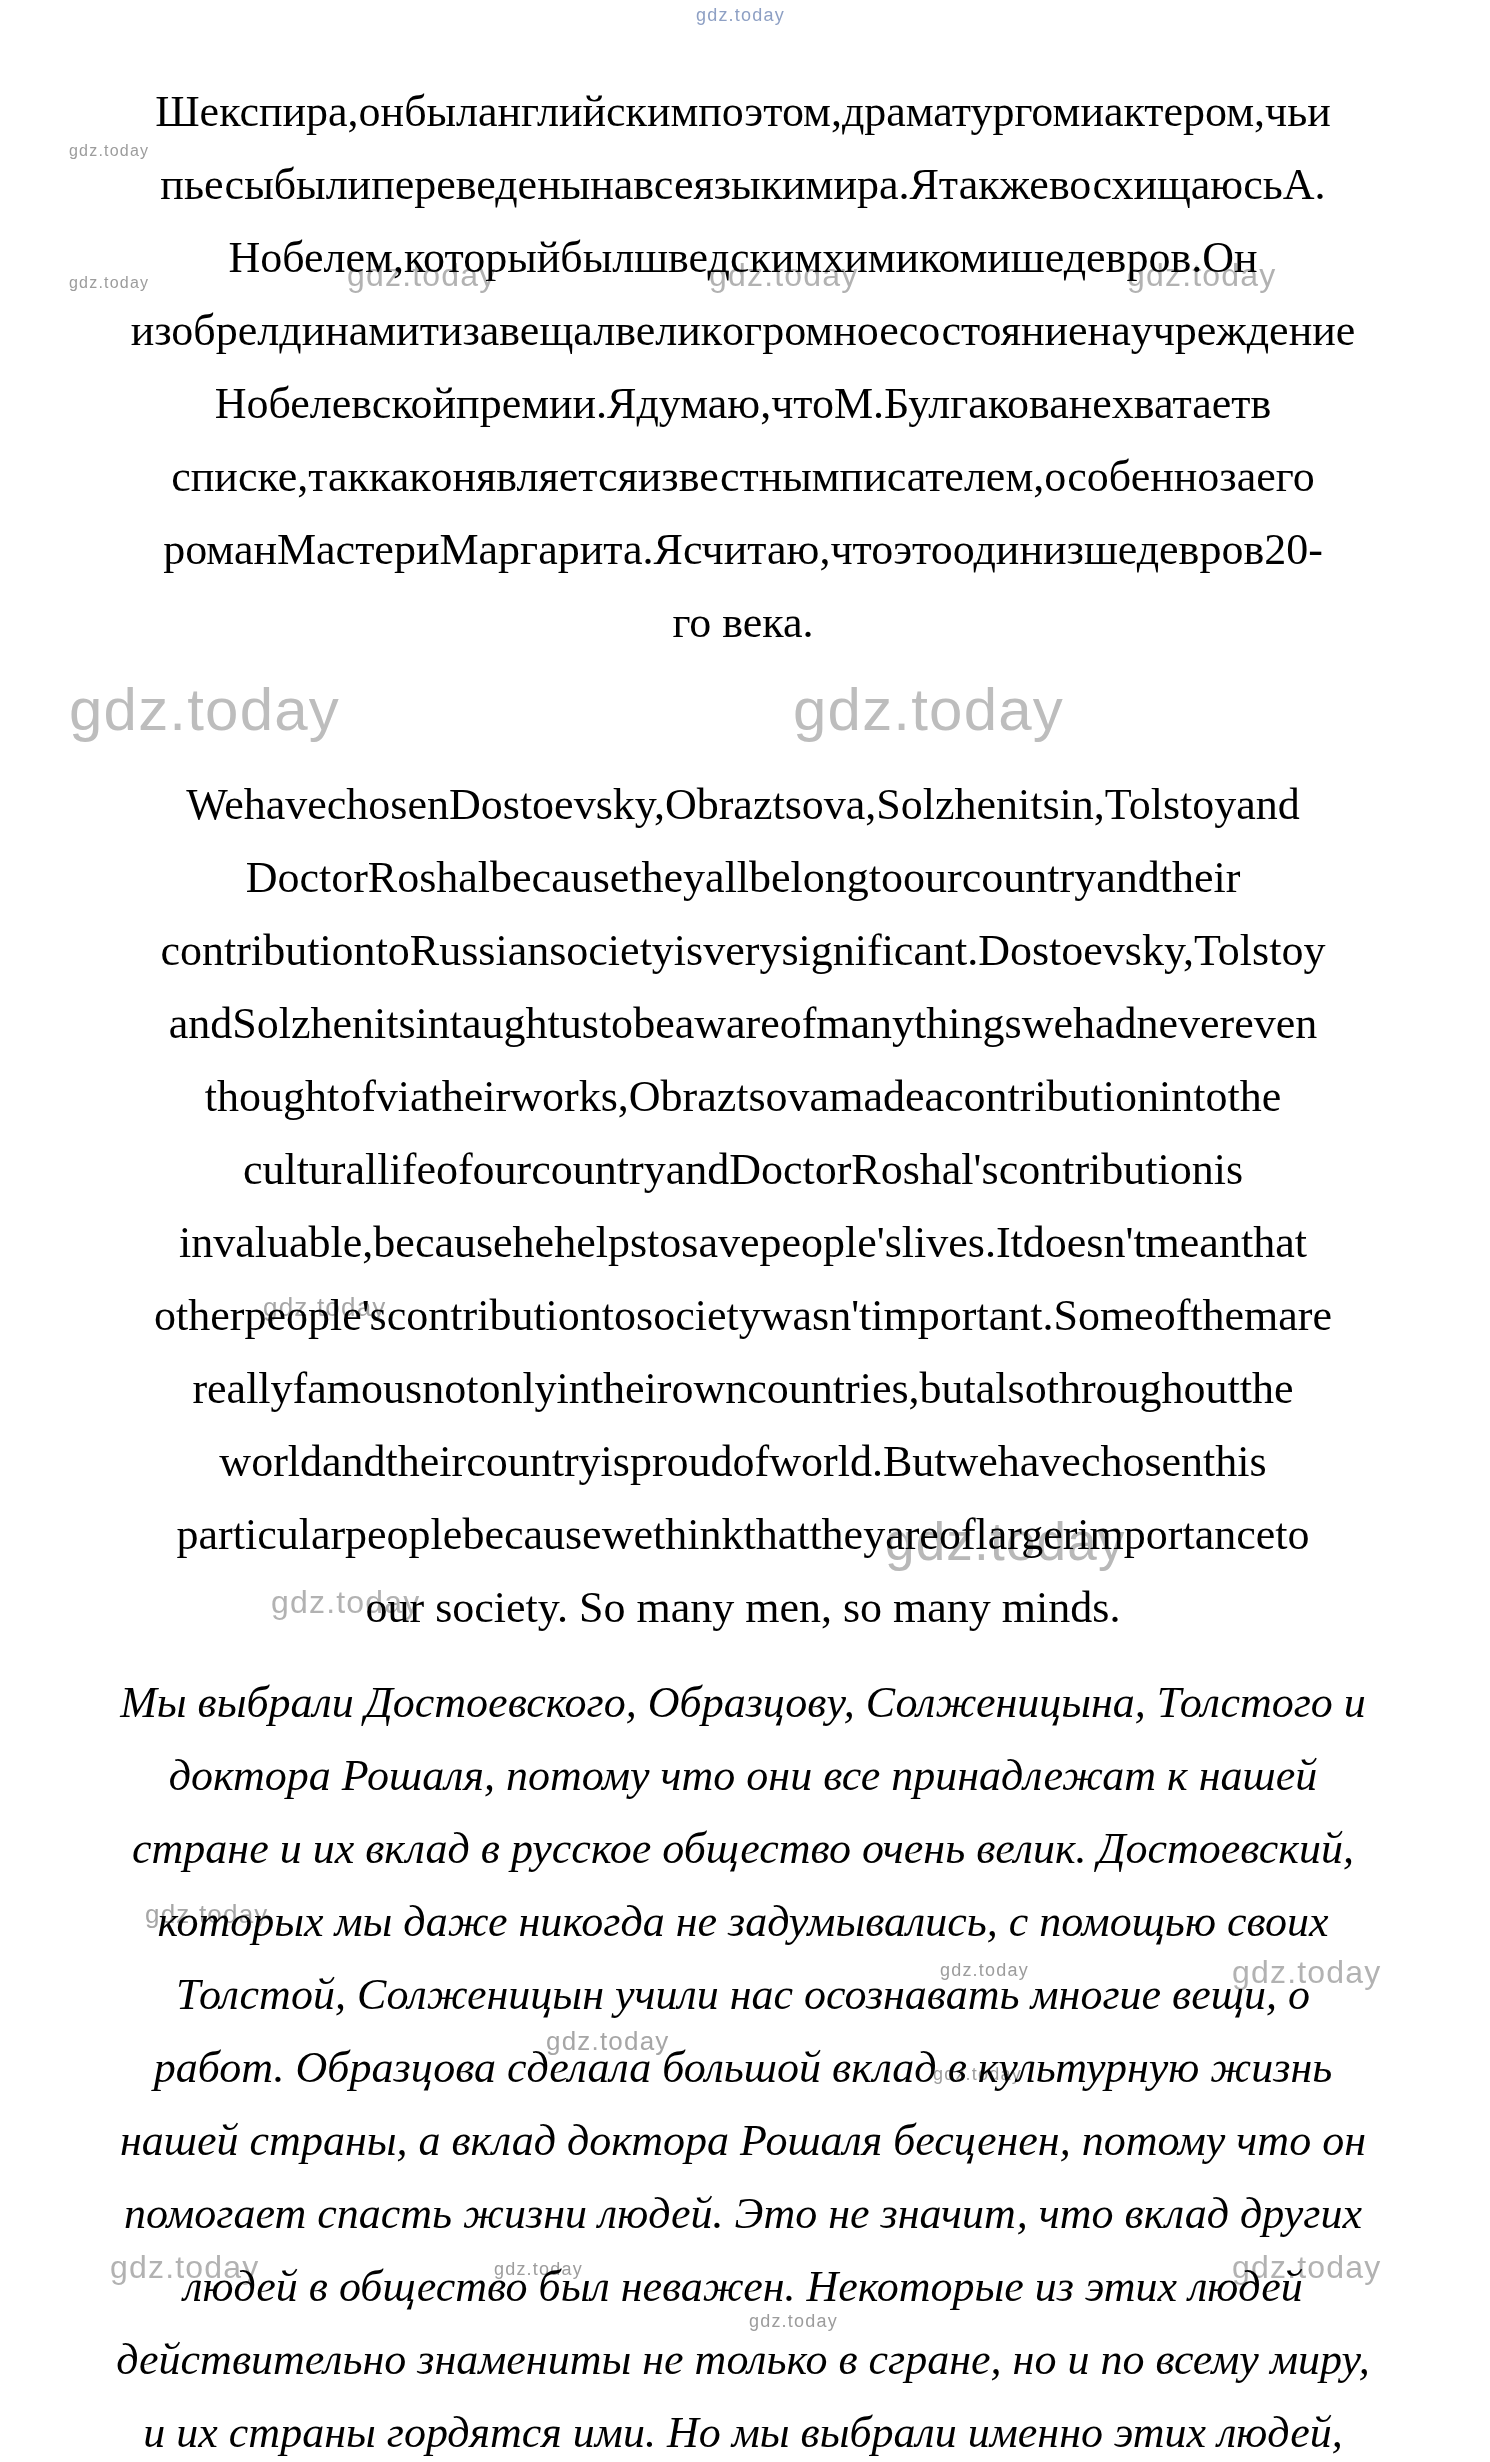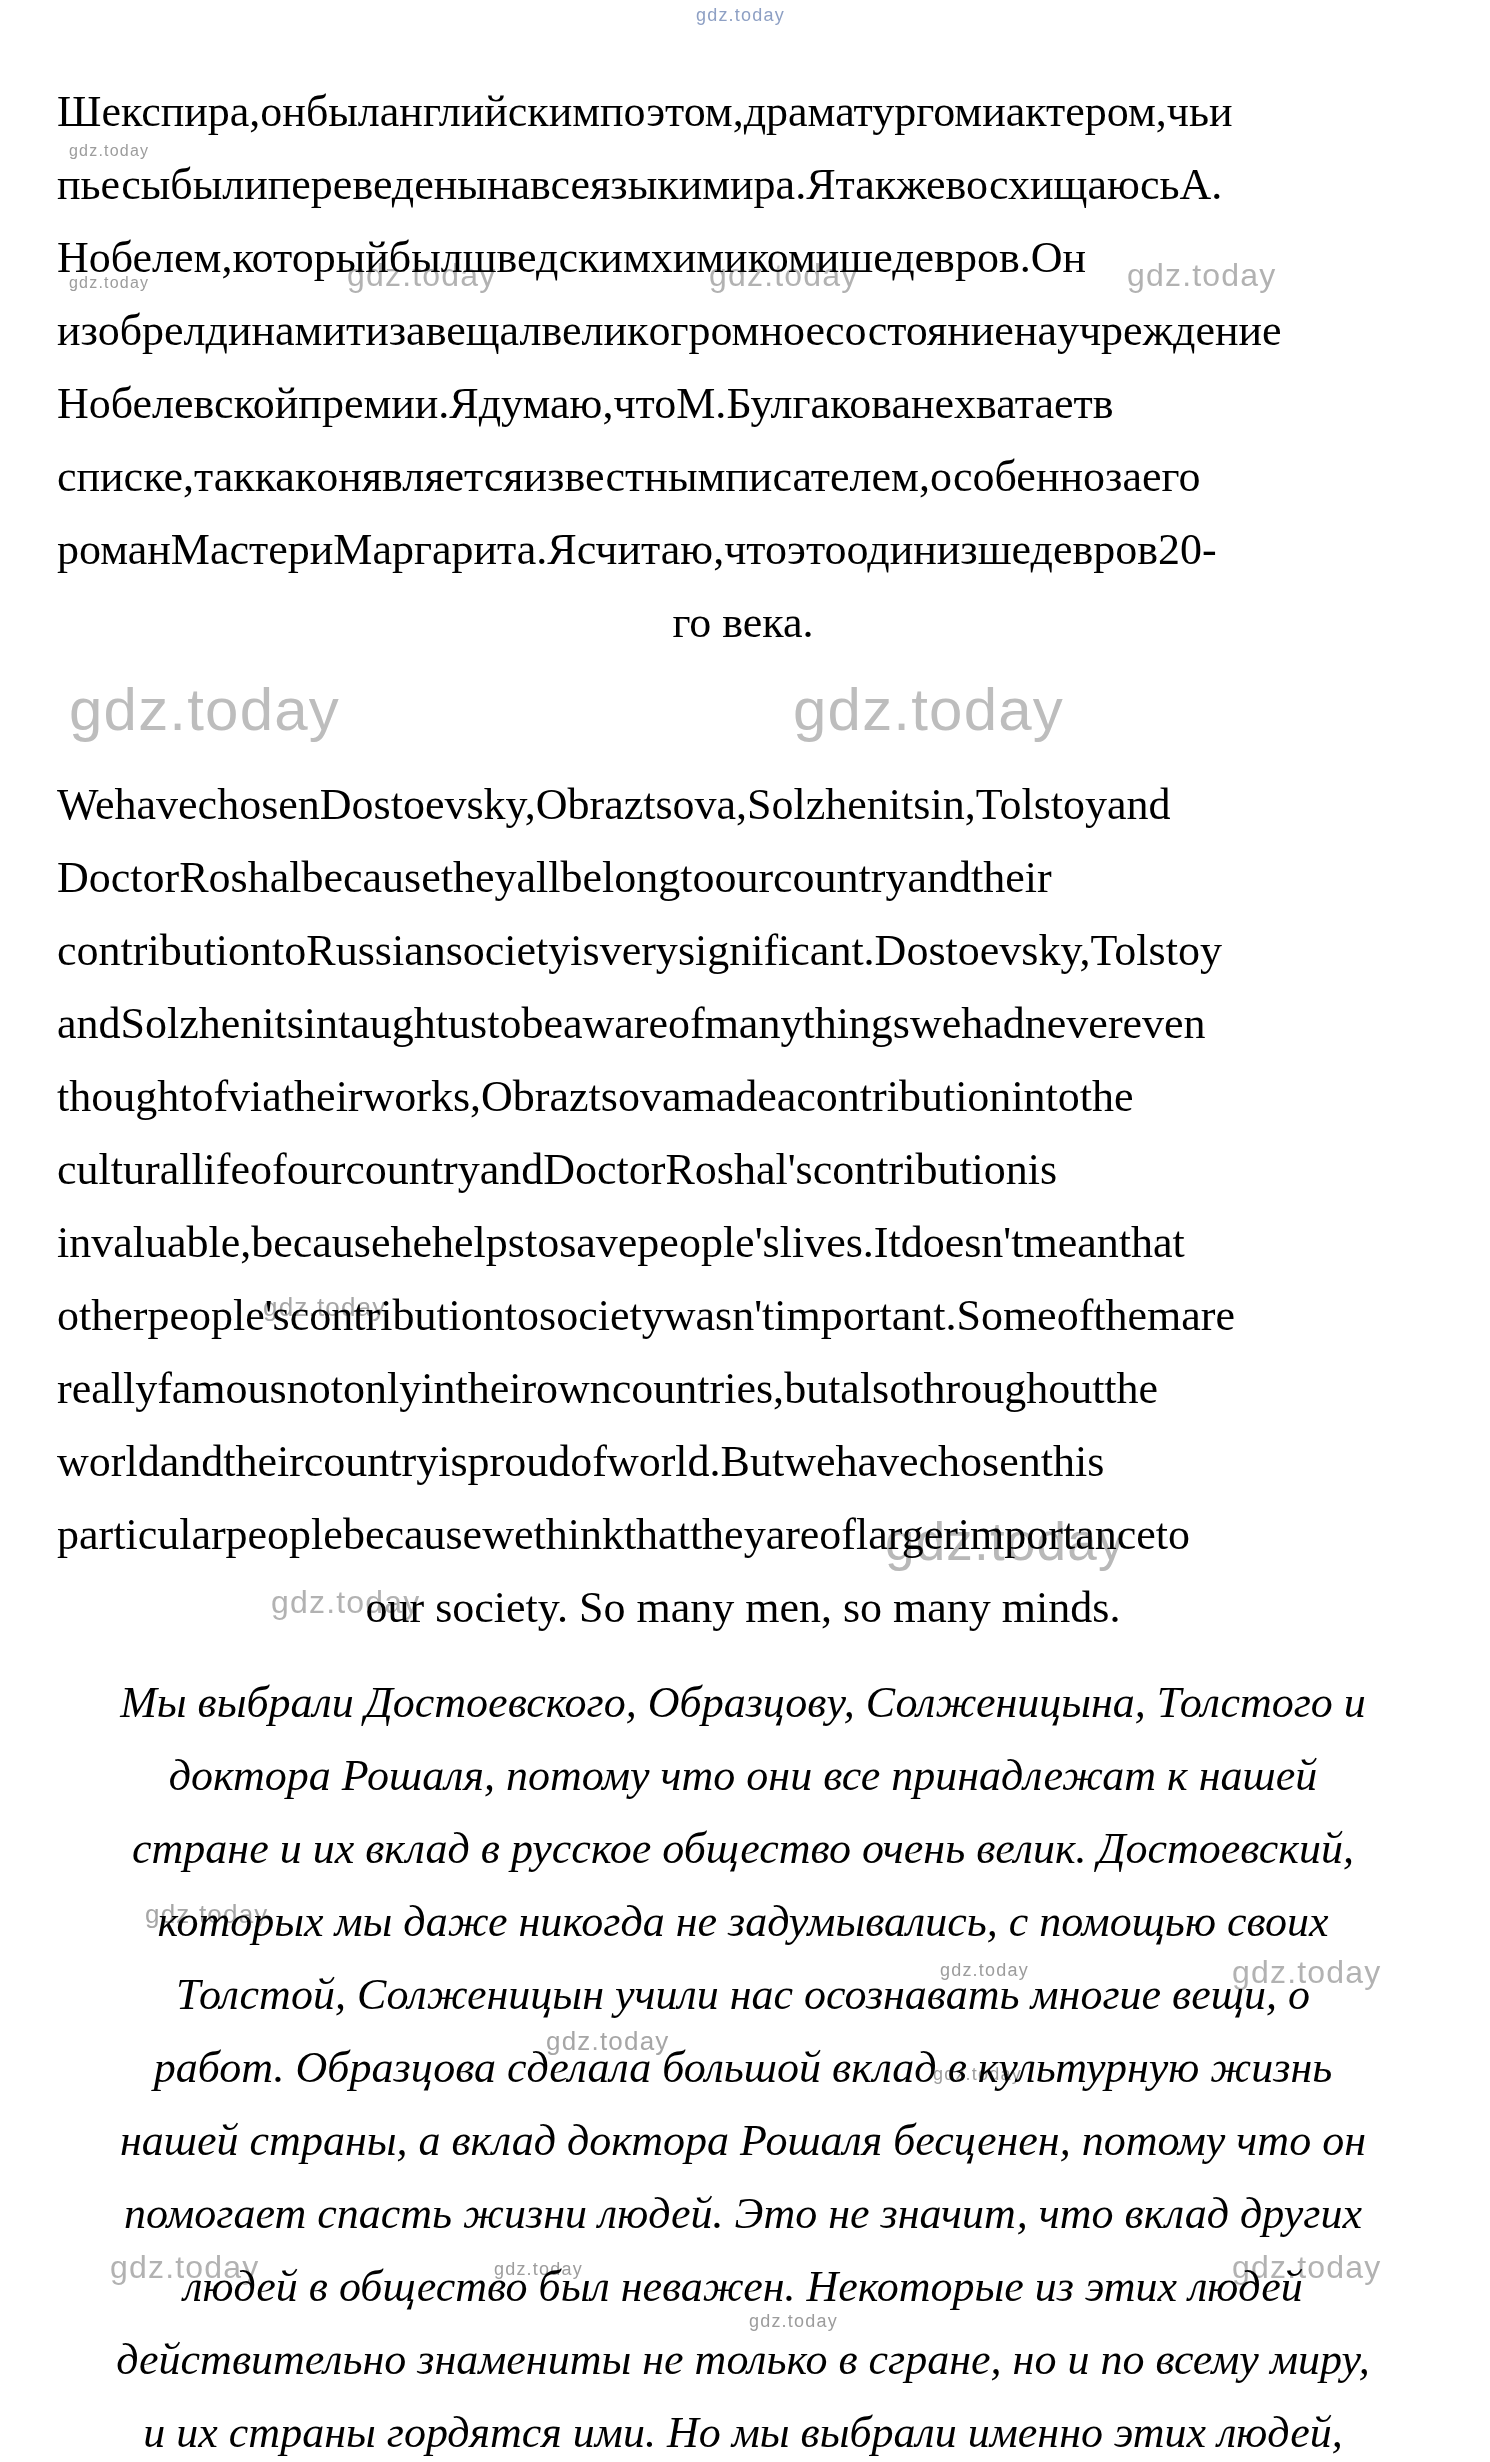--- a/index.html
+++ b/index.html
@@ -45,21 +45,21 @@
   }
   .text-content .para:nth-child(2) { margin-top: 109px; }
   .text-content .para:nth-child(3) { margin-top: 22px; }
   .line {
     height: 73px;
     line-height: 73px;
     white-space: nowrap;
   }
   .line.just {
     display: flex;
-    justify-content: flex-start;
+    justify-content: center;
     font-family: Liberation Serif, serif;
   }
   .line.plain {
     display: block;
     text-align: center;
   }
 </style>
 </head>
 <body>
 

